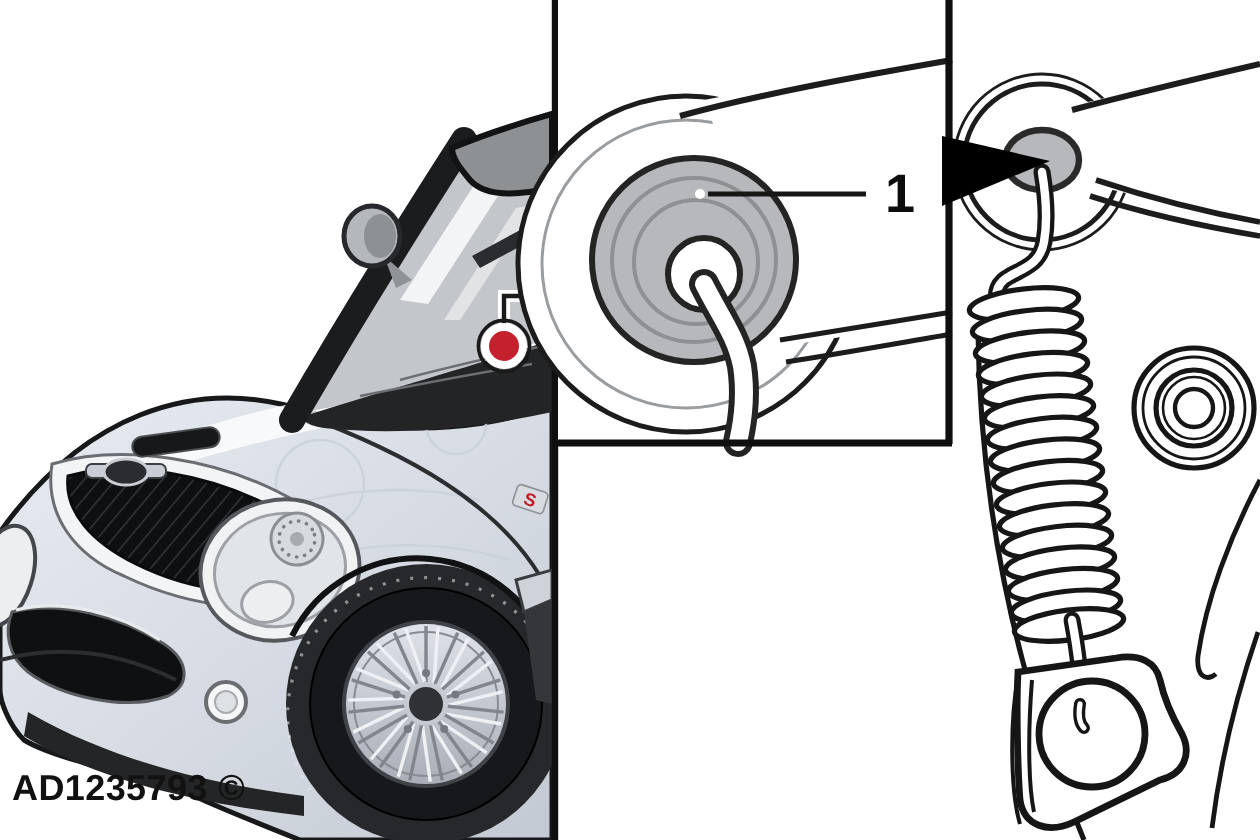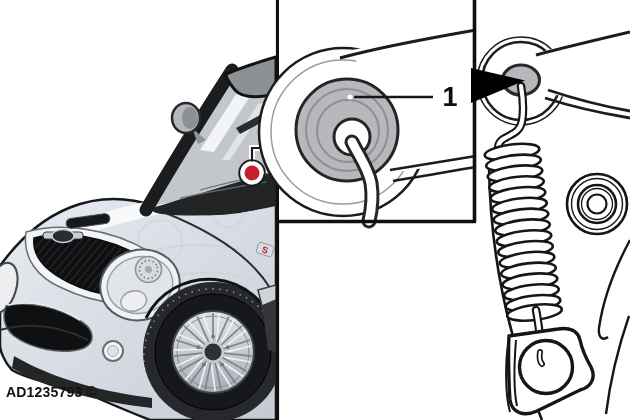--- a/index.html
+++ b/index.html
@@ -2,21 +2,21 @@
 <html><head>
 <meta charset="utf-8">
 <style>
   html,body{margin:0;padding:0;background:#ffffff;}
   .stage{
     position:relative;width:630px;height:420px;background:#ffffff;overflow:hidden;
     font-family:"Liberation Sans", sans-serif;
   }
   .stage svg{position:absolute;left:0;top:0;}
   .ref-code{
-    position:absolute;left:6px;top:384px;font-weight:bold;font-size:14px;
+    position:absolute;left:6px;top:384px;font-weight:bold;font-size:18px;
     color:#111;letter-spacing:.2px;
   }
   .callout-num{font-weight:bold;}
 </style>
 </head>
 <body>
 
 <div class="stage">
 <svg width="630" height="420" viewBox="0 0 630 420">
   <defs>

